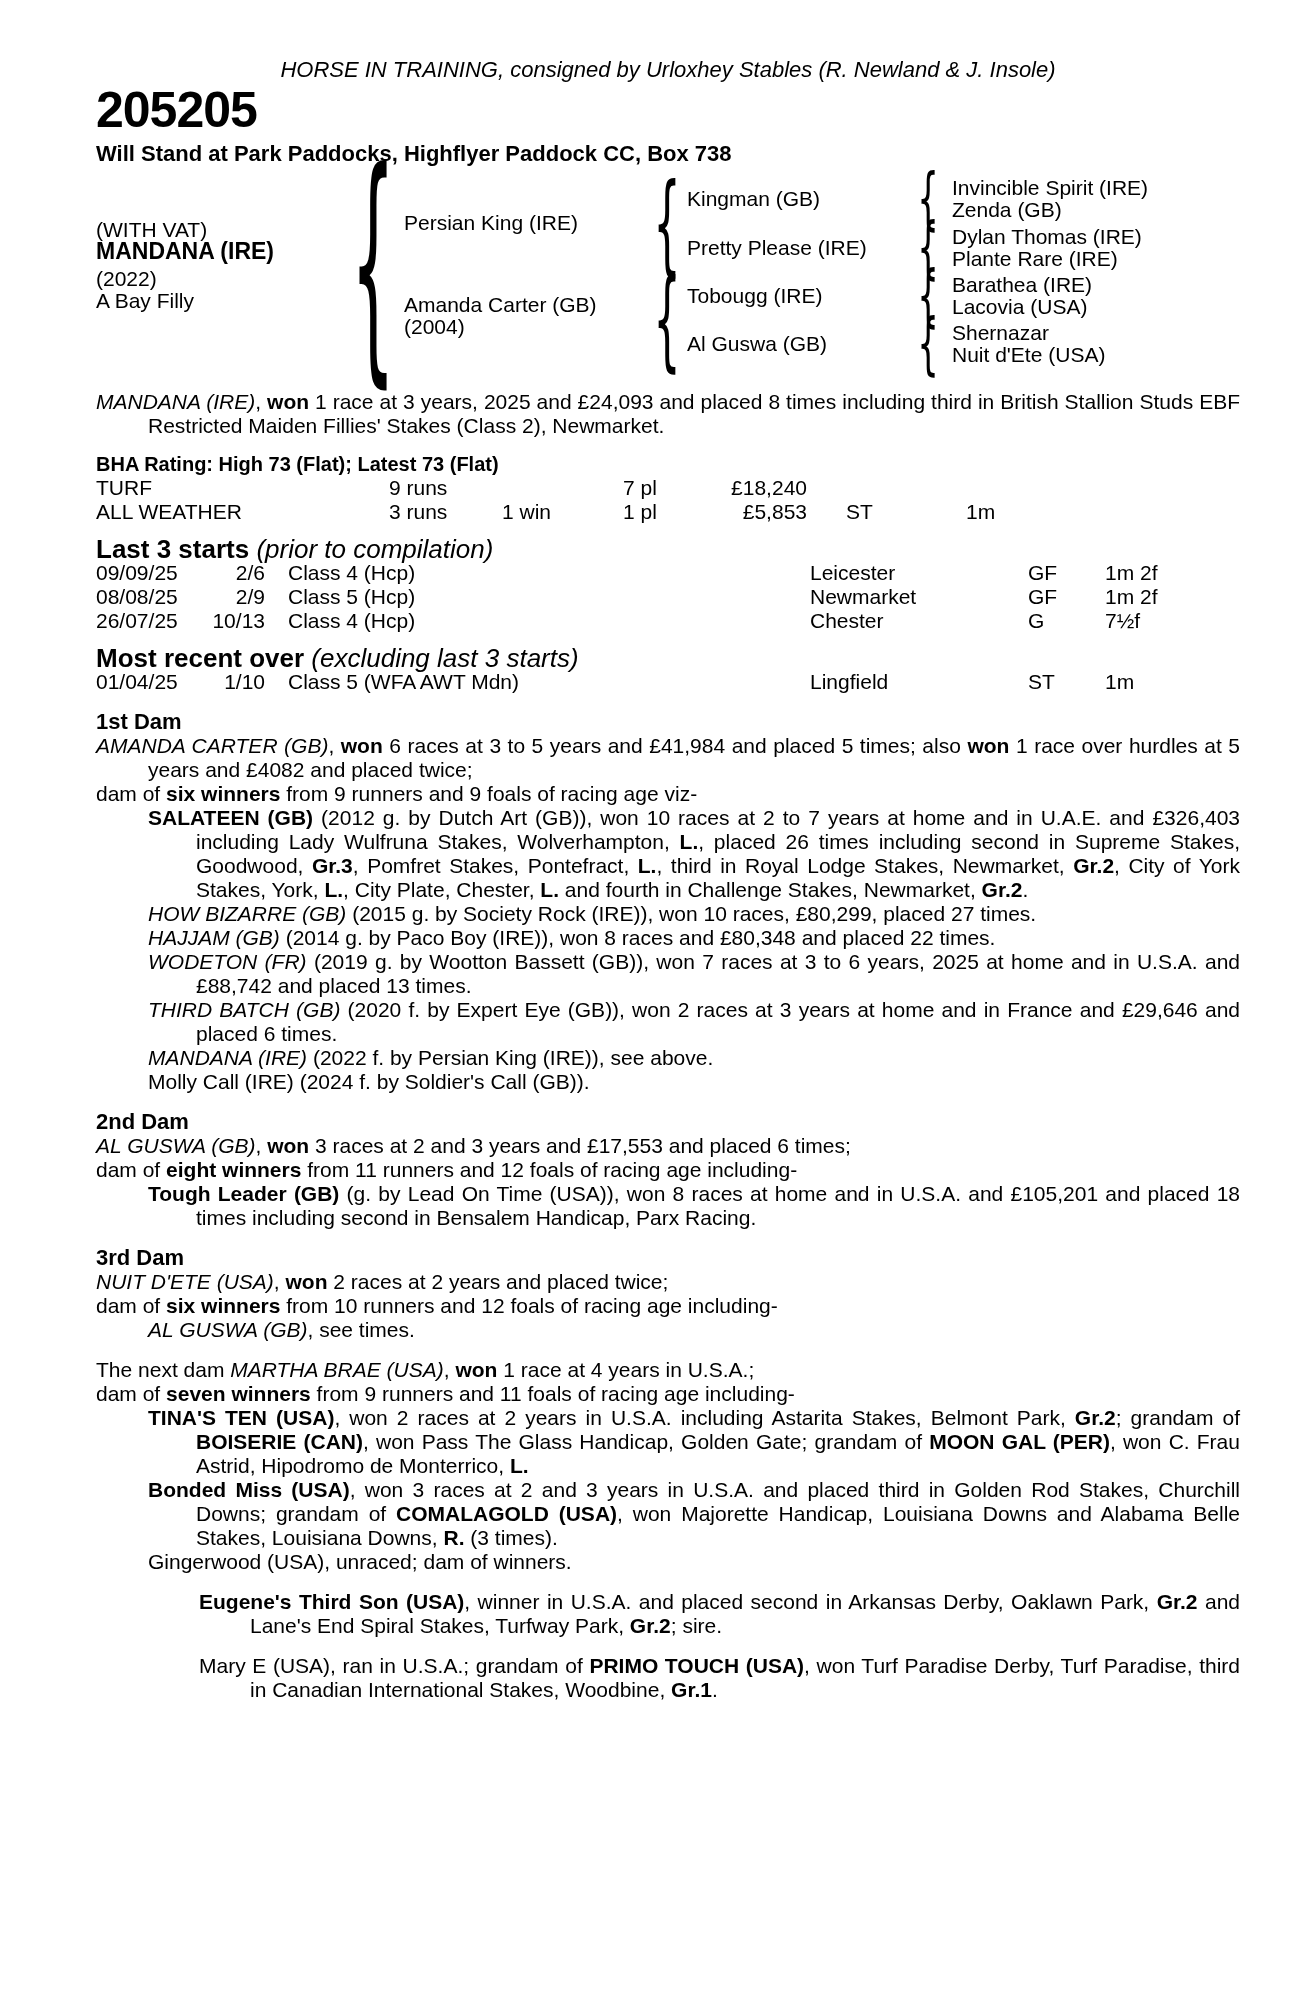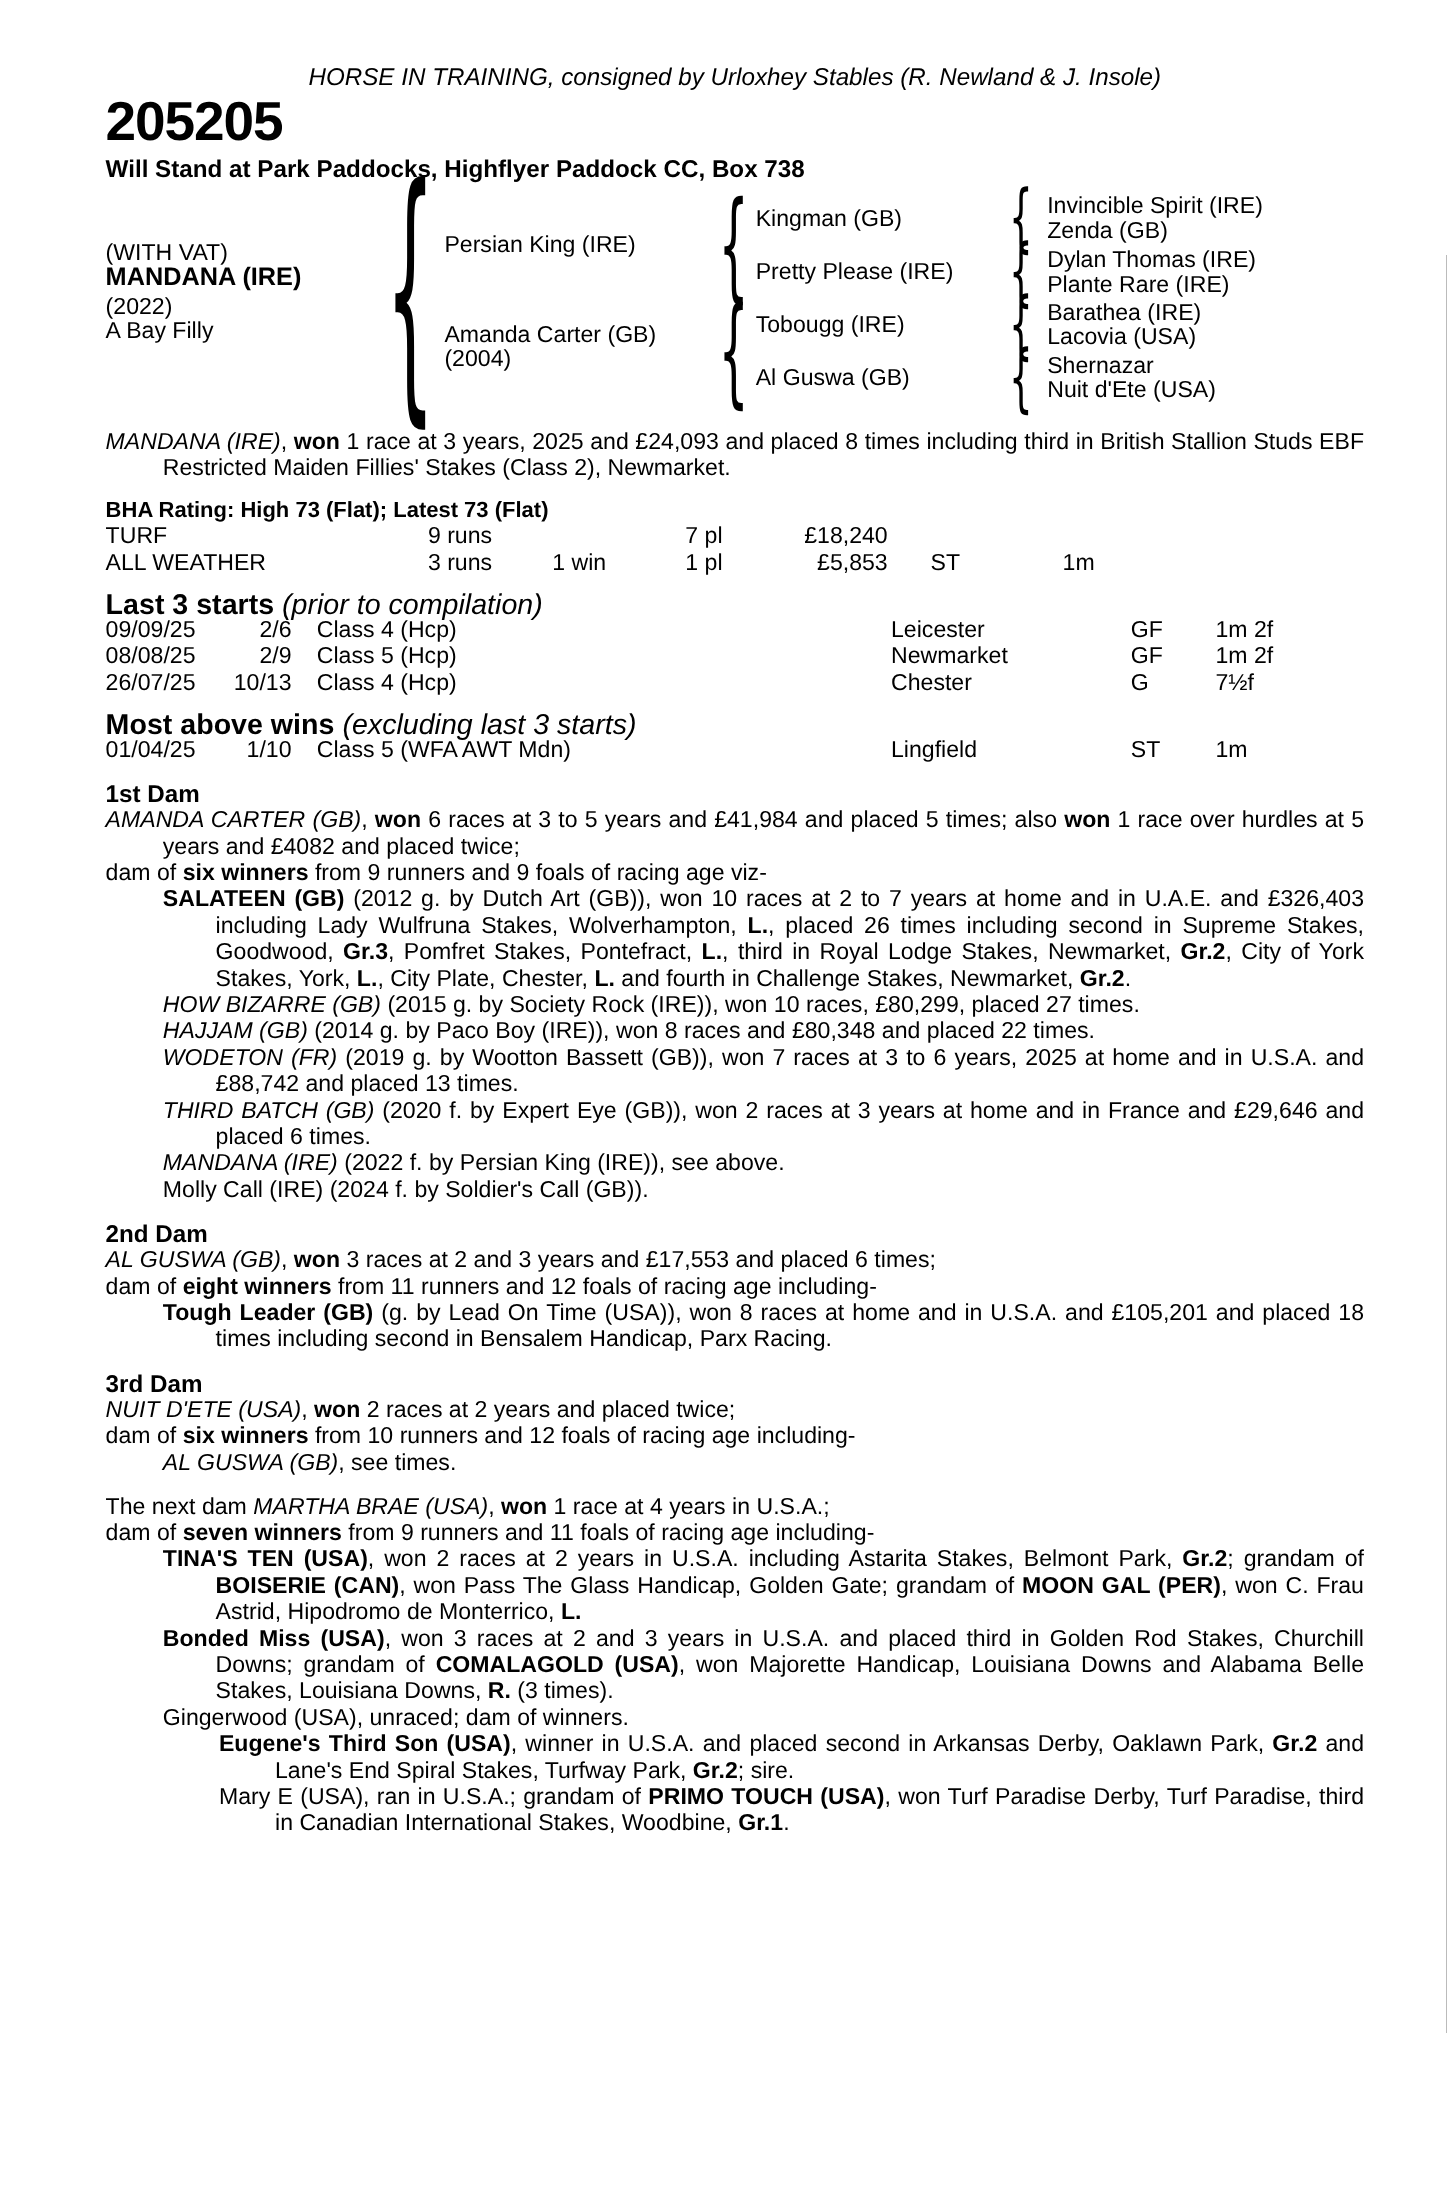--- a/index.html
+++ b/index.html
@@ -24,21 +24,21 @@
   .pl{position:absolute;white-space:nowrap;line-height:22px;}
   .horse{font-size:23px;font-weight:bold;}
   .brace{
     position:absolute;font-family:"DejaVu Sans",sans-serif;font-weight:400;
     line-height:0;white-space:nowrap;
   }
   
   .para{text-align:justify;margin:0;}
   .hang{padding-left:52px;text-indent:-52px;}
   .off1{padding-left:100px;text-indent:-48px;}
-  .off2{padding-left:154px;text-indent:-51px;}
+  .off2{padding-left:154px;text-indent:-51px;margin-top:16px;}
   .gap{margin-top:13px;}
   .sect-head{font-size:26px;margin-top:13px;}
   .dam-head{font-weight:bold;font-size:22px;margin-top:16px;}
   .bha-head{font-weight:bold;font-size:20px;margin-top:14px;}
   
   .stats-row{display:grid;grid-template-columns:293px 113px 121px 79px 105px 159px 1fr;line-height:24px;}
   .stats-row .c-earn{text-align:right;}
   .stats-row .c-surf{padding-left:39px;}
   
   .start-row{display:grid;grid-template-columns:110px 59px 545px 218px 77px 1fr;line-height:24px;}
@@ -144,21 +144,21 @@
       <span>26/07/25</span>
       <span class="c-pos">10/13</span>
       <span class="c-race">Class 4 (Hcp)</span>
       <span>Chester</span>
       <span>G</span>
       <span>7½f</span>
     </div>
   </div>
 
   <div class="sect-head">
-    <span class="b">Most above wins</span>
+    <span class="b">Most recent over</span>
     <span class="i">(excluding last 3 starts)</span>
   </div>
   <div>
     <div class="start-row">
       <span>01/04/25</span>
       <span class="c-pos">1/10</span>
       <span class="c-race">Class 5 (WFA AWT Mdn)</span>
       <span>Lingfield</span>
       <span>ST</span>
       <span>1m</span>

